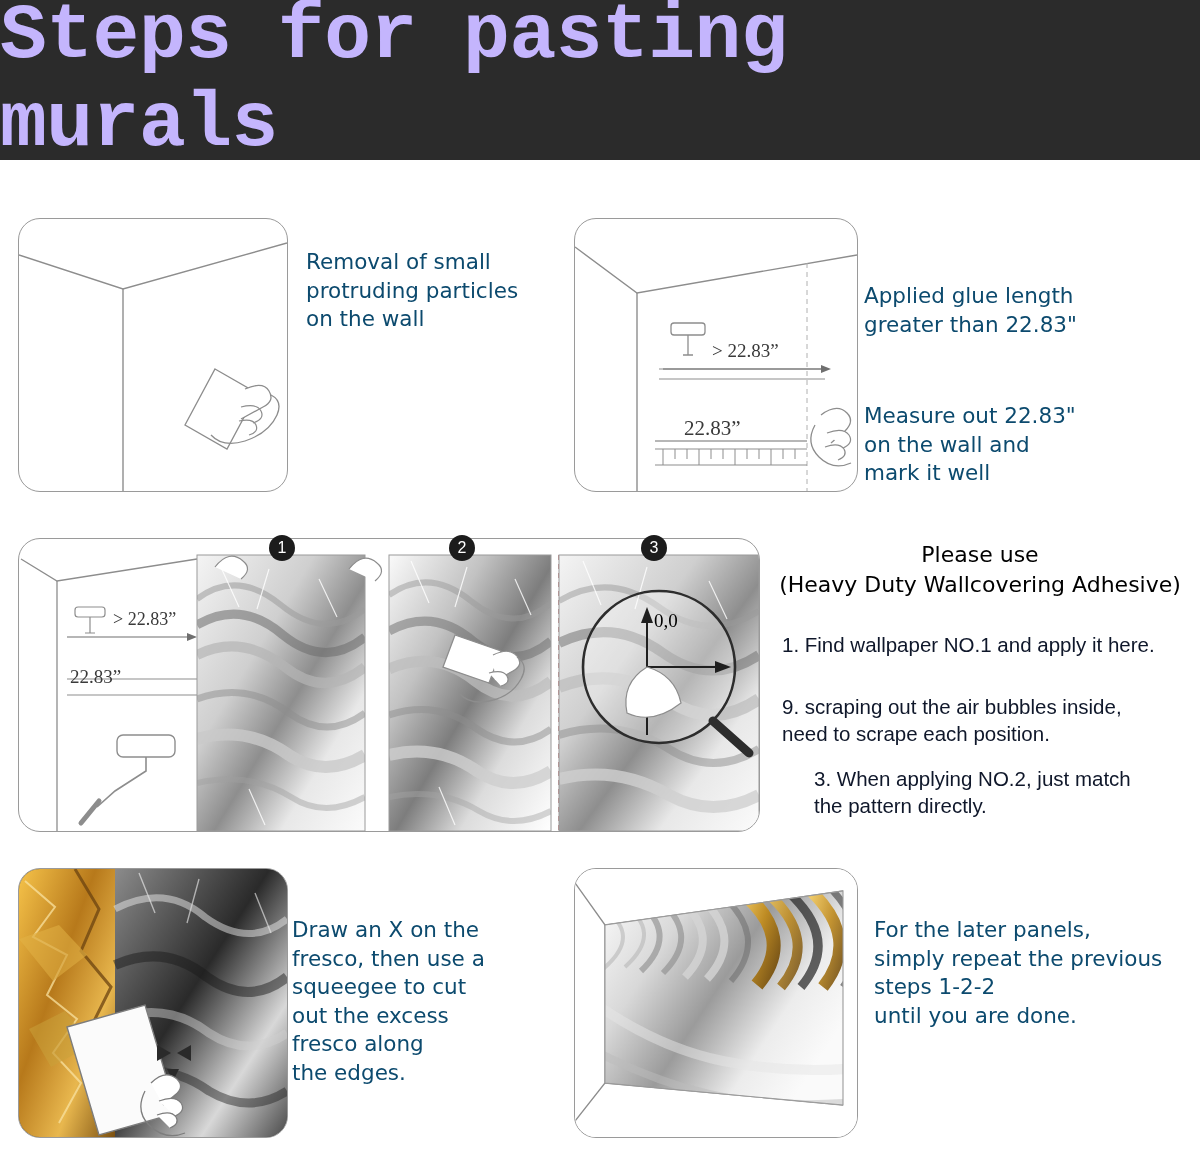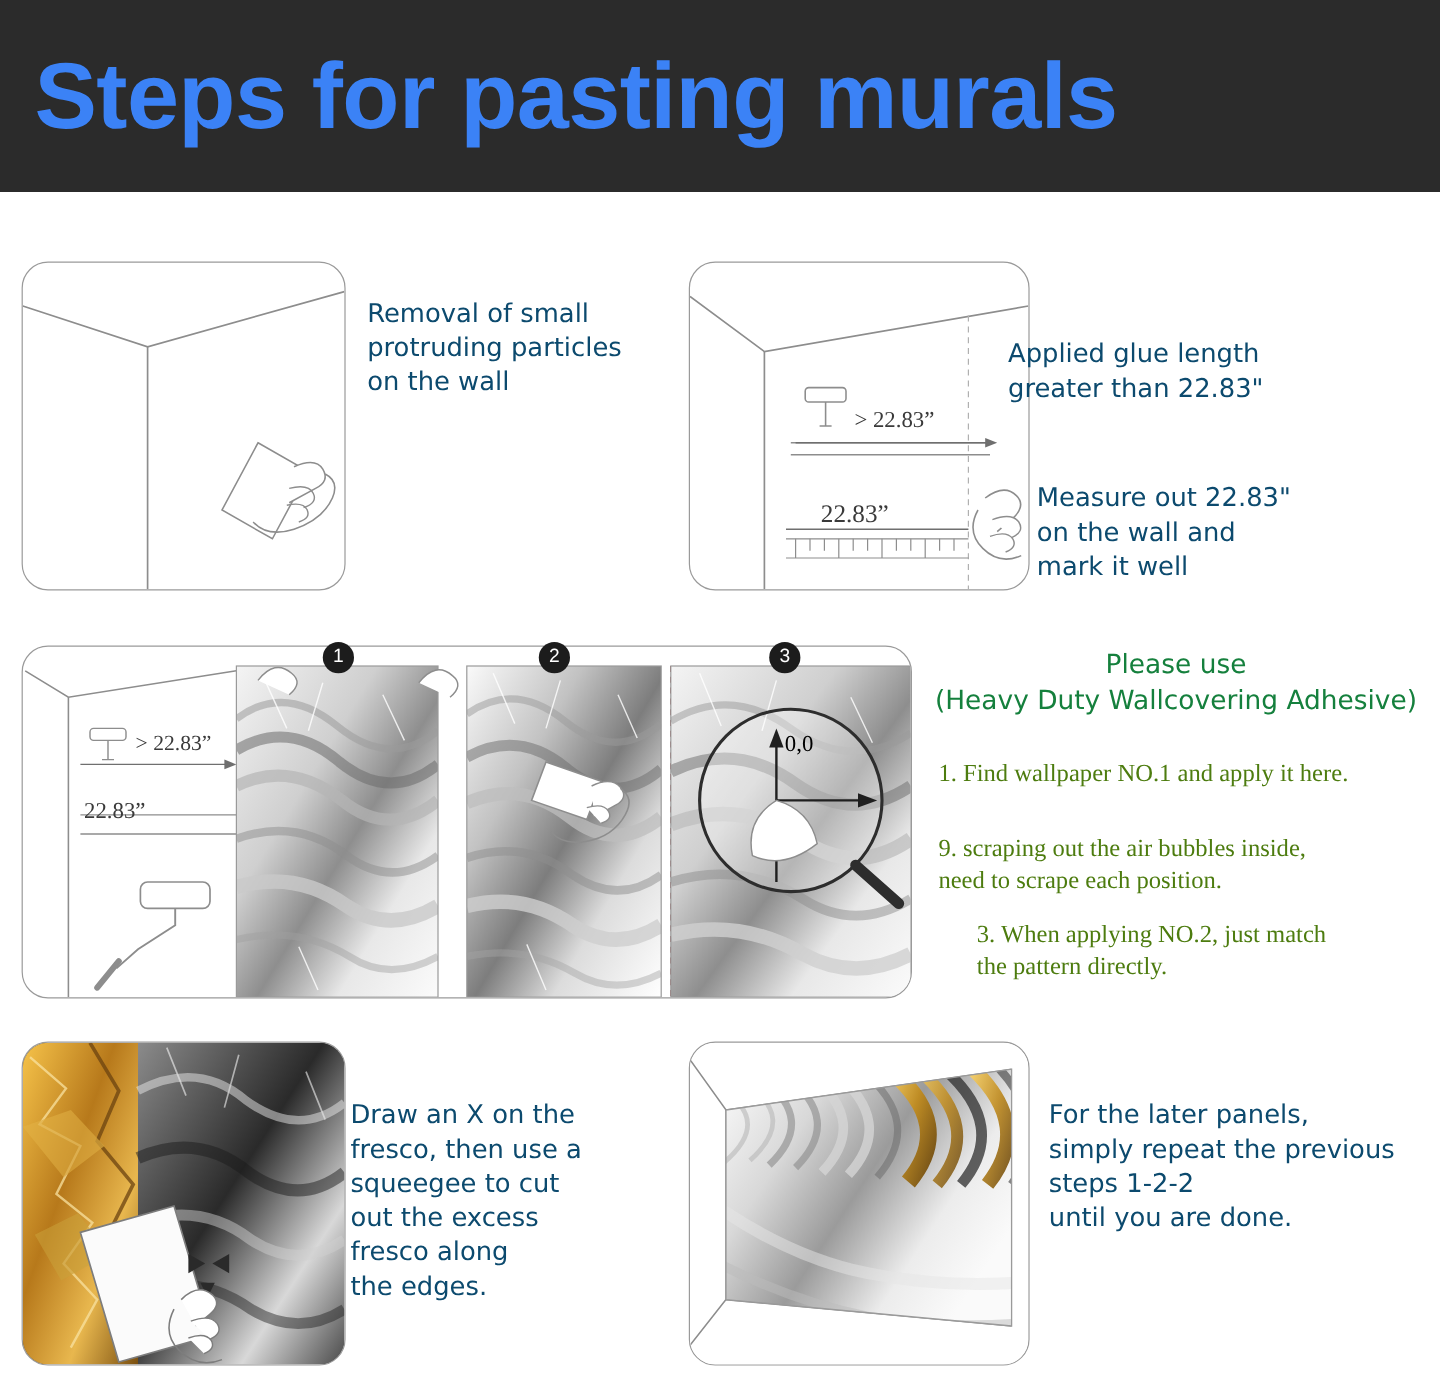--- a/index.html
+++ b/index.html
@@ -25,25 +25,25 @@
     background: #2b2b2b;
   }
   .header-title {
     position: absolute;
     left: 0; top: 0;
     width: 960px;
     height: 160px;
     display: flex;
     align-items: center;
     justify-content: center;
-    color: #3b82f6;
+    color: #c4b5fd;
     font-size: 78px;
     font-weight: bold;
     letter-spacing: -0.5px;
-    font-family: Liberation Sans, sans-serif;
+    font-family: Liberation Mono, monospace;
   }
 
   
   .panel {
     position: absolute;
     border: 1.5px solid #9a9a9a;
     border-radius: 22px;
     background: #ffffff;
     overflow: hidden;
   }
@@ -90,33 +90,33 @@
     position: absolute;
     font-size: 19px;
     color: #3a3a3a;
     font-family: Liberation Serif, serif;
     white-space: nowrap;
   }
 
   .note-head {
     position: absolute;
     font-size: 22px;
-    color: #15803d;
+    color: #000000;
     text-align: center;
     white-space: pre-line;
     line-height: 1.35;
     font-family: "DejaVu Sans", sans-serif;
   }
   .note-item {
     position: absolute;
     font-size: 20.5px;
-    color: #4d7c0f;
+    color: #0f172a;
     line-height: 1.3;
     white-space: pre-line;
-    font-family: Liberation Serif, serif;
+    font-family: Liberation Sans, sans-serif;
   }
 
   svg { display: block; }
 </style>
 </head>
 <body>
 
 <div class="header">
   <div class="header-title">Steps for pasting murals</div>
 </div>
@@ -182,21 +182,21 @@
       <path d="M252 214 q16 -6 22 2 q5 8 -6 13" fill="#ffffff" stroke="#8d8d8d" stroke-width="1.2"></path>
       <path d="M250 228 q14 -5 19 2 q4 7 -6 11" fill="#ffffff" stroke="#8d8d8d" stroke-width="1.2"></path>
       <path d="M240 206 q-10 18 4 32 q14 14 32 6" fill="none" stroke="#8d8d8d" stroke-width="1.3"></path>
     </g>
   </svg>
   <div class="wall-label" style="left:138px; top:337px;"></div>
 </div>
 <div class="wall-label" style="left:712px; top:340px;">&gt; 22.83”</div>
 <div class="wall-label" style="left:684px; top:416px; font-size:21px;">22.83”</div>
 
-<div class="txt" style="left:840px; top:282px; width:300px;">Applied glue length
+<div class="txt" style="left:864px; top:282px; width:300px;">Applied glue length
 greater than 22.83"</div>
 <div class="txt" style="left:864px; top:402px; width:300px;">Measure out 22.83"
 on the wall and
 mark it well</div>
 
 <div class="panel" id="panel-3">
   <svg width="740" height="292" viewBox="0 0 740 292">
     <defs>
       <linearGradient id="marble1" x1="0" y1="0" x2="1" y2="1">
         <stop offset="0%" stop-color="#f4f4f4"></stop>

